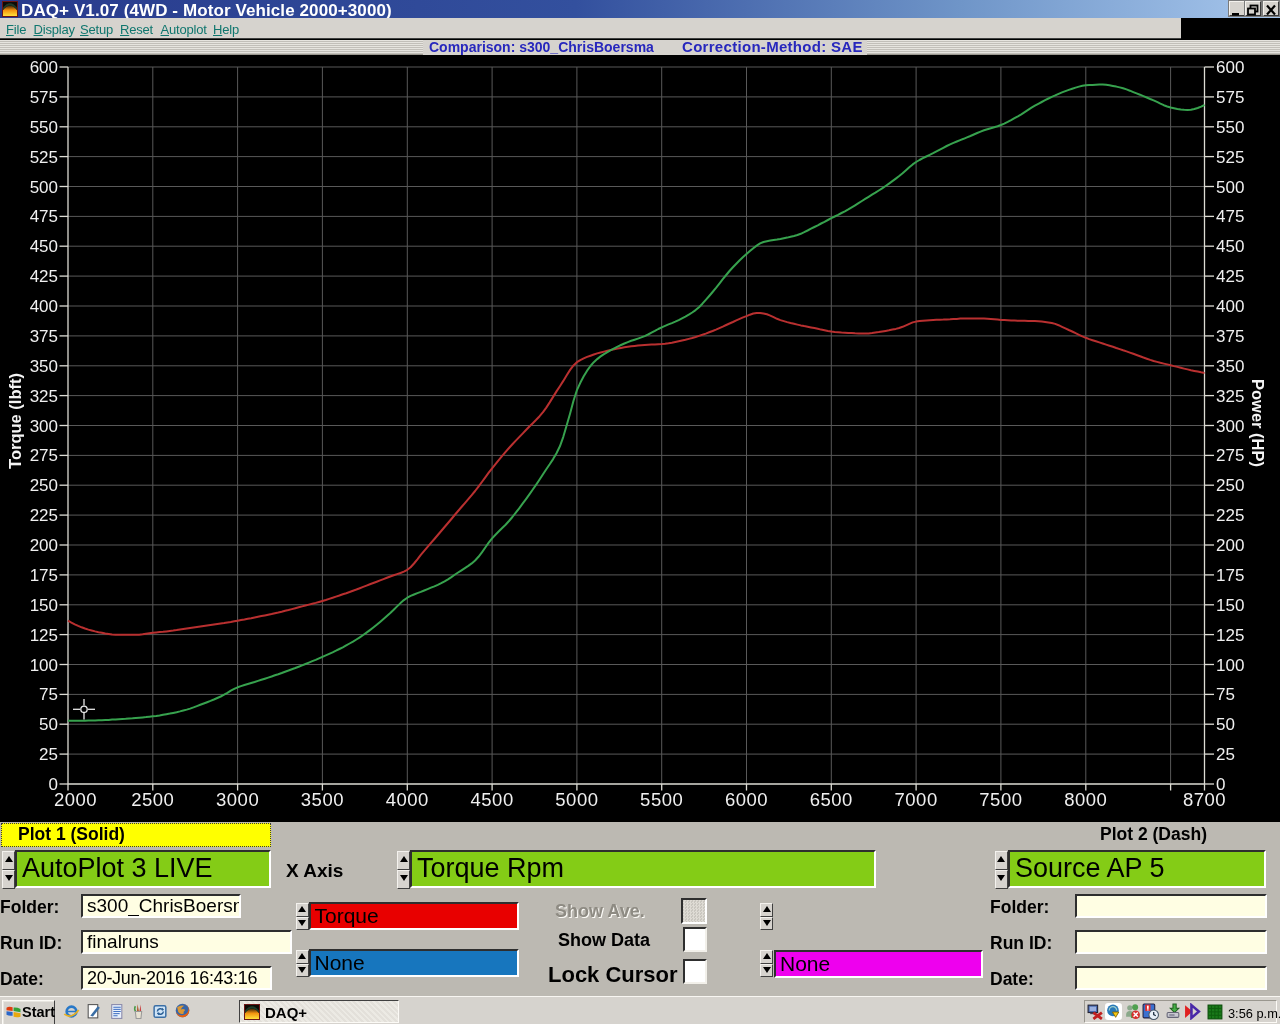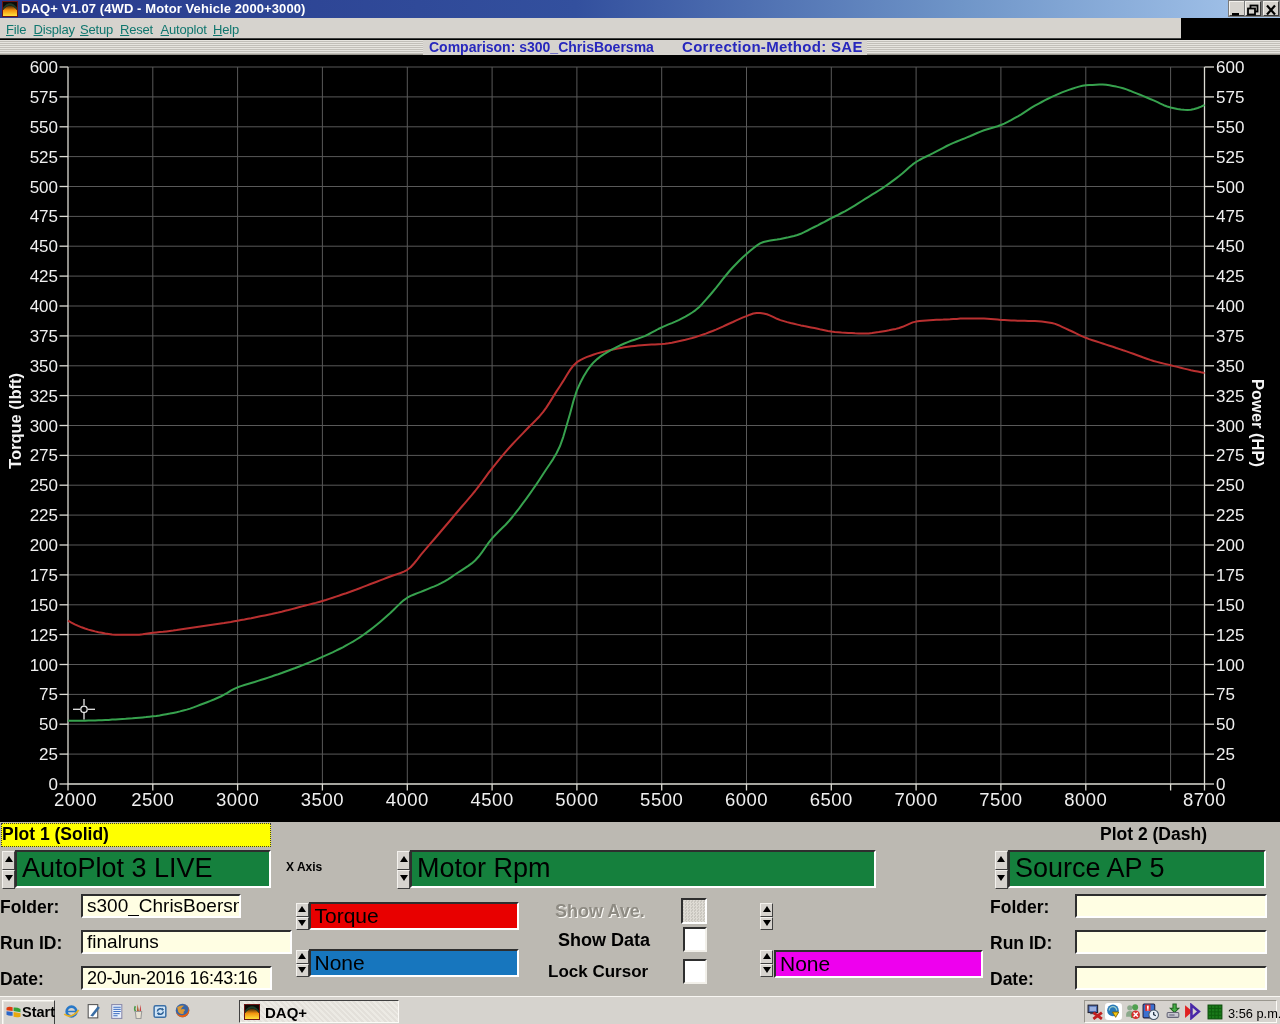--- a/index.html
+++ b/index.html
@@ -1,34 +1,34 @@
 <!DOCTYPE html>
 <html><head><meta charset="utf-8"><style>
 *{margin:0;padding:0;box-sizing:border-box}
 html,body{width:1280px;height:1024px;overflow:hidden;background:#000;font-family:"Liberation Sans",sans-serif}
 .abs{position:absolute}
 #titlebar{position:absolute;left:0;top:0;width:1280px;height:18px;background:linear-gradient(90deg,#283a8c 0%,#33509e 45%,#6f95c8 75%,#a6c6ec 100%)}
-#titlebar .ttxt{position:absolute;left:21px;top:1px;font-size:13px;font-weight:bold;color:#fff;letter-spacing:.1px}
+#titlebar .ttxt{position:absolute;left:21px;top:1px;font-size:17px;font-weight:bold;color:#fff;letter-spacing:.1px}
 .winbtn{position:absolute;top:1px;width:16px;height:14.5px;background:#d6d3ce;border:1px solid;border-color:#f4f2ee #3a3a3a #3a3a3a #f4f2ee;box-shadow:0 0 0 1px #7a7a7a}
 #menubar{position:absolute;left:0;top:18px;width:1181px;height:21px;background:#d6d3ce;border-bottom:1px solid #404040;font-size:13px;color:#0f766e;letter-spacing:-0.2px}
 #menubar span{position:absolute;top:4px}
 #strip{position:absolute;left:0;top:40px;width:1280px;height:15px;background:repeating-linear-gradient(180deg,#e6e4df 0 1px,#c2bfb9 1px 2px);border-bottom:1px solid #9a978f}
 #comp{position:absolute;left:423px;top:40px;width:444px;height:15px;background:#d6d3ce;font-size:14px;font-weight:bold;color:#2727bd;line-height:14px}
 #comp .c1{position:absolute;left:6px;top:0;white-space:nowrap}
 #comp .c2{position:absolute;left:259px;top:0;white-space:nowrap;font-size:15px;letter-spacing:0.3px}
 #chart{position:absolute;left:0;top:55px;width:1280px;height:767px;background:#000}
 .g{stroke:#595959;stroke-width:1}
 .ax{stroke:#dddcd4;stroke-width:1.3}
 .lbl{fill:#f0f0f0;font-family:"Liberation Sans",sans-serif;font-size:17px}
 .xlbl{fill:#f0f0f0;font-family:"Liberation Sans",sans-serif;font-size:18.5px;letter-spacing:0.5px}
 .rot{fill:#f4f4f4;font-family:"Liberation Sans",sans-serif;font-size:16.5px;font-weight:bold}
 #panel{position:absolute;left:0;top:822px;width:1280px;height:174px;background:#bcb9b2;color:#000}
 .sunken{border:2px solid;border-color:#2e2e2e #ffffff #ffffff #2e2e2e}
 .cream{background:#fffee3;font-size:19px;line-height:20px;padding-left:4px;white-space:nowrap;overflow:hidden}
-.bigyel{background:#15803d;font-size:27px;line-height:32.5px;padding-left:5px;white-space:nowrap;overflow:hidden}
+.bigyel{background:#84cc16;font-size:27px;line-height:32.5px;padding-left:5px;white-space:nowrap;overflow:hidden}
 .colfld{font-size:21px;line-height:23px;padding-left:4px;white-space:nowrap}
 .blab{font-weight:bold;font-size:17.5px;text-align:left;white-space:nowrap}
 .spin{position:absolute;width:13px;background:#d6d3ce}
 .spin .u,.spin .d{position:absolute;left:0;width:13px;background:#d6d3ce;border:1px solid;border-color:#f4f2ee #404040 #404040 #f4f2ee}
 .spin .u i,.spin .d i{position:absolute;left:1.5px;width:0;height:0;border-left:4px solid transparent;border-right:4px solid transparent}
 .spin .u i{top:4px;border-bottom:6px solid #000}
 .spin .d i{top:4px;border-top:6px solid #000}
 .chk{position:absolute;width:24px;background:#fff;border:2px solid;border-color:#2e2e2e #f2f0ea #f2f0ea #2e2e2e}
 #taskbar{position:absolute;left:0;top:996px;width:1280px;height:28px;background:#d6d3ce;border-top:1px solid #f8f6f2}
 .ticon{position:absolute;width:17px;height:17px}
@@ -250,47 +250,47 @@
 <path d="M68.0,720.8 L71.4,720.8 L74.8,720.8 L78.2,720.8 L81.6,720.7 L85.0,720.7 L88.4,720.6 L91.7,720.6 L95.1,720.5 L98.5,720.3 L101.9,720.2 L105.3,720.0 L108.7,719.9 L112.1,719.6 L115.5,719.4 L118.9,719.2 L122.3,719.0 L125.7,718.8 L129.1,718.5 L132.5,718.3 L135.9,718.0 L139.2,717.7 L142.6,717.4 L146.0,717.1 L149.4,716.7 L152.8,716.3 L156.2,715.9 L159.6,715.4 L163.0,714.8 L166.4,714.2 L169.8,713.6 L173.2,712.9 L176.6,712.2 L180.0,711.4 L183.3,710.5 L186.7,709.6 L190.1,708.6 L193.5,707.4 L196.9,706.1 L200.3,704.8 L203.7,703.5 L207.1,702.2 L210.5,700.9 L213.9,699.5 L217.3,698.0 L220.7,696.5 L224.1,694.7 L227.4,692.8 L230.8,690.7 L234.2,688.9 L237.6,687.3 L241.0,686.1 L244.4,685.0 L247.8,684.0 L251.2,683.0 L254.6,682.0 L258.0,680.9 L261.4,679.8 L264.8,678.7 L268.2,677.6 L271.6,676.5 L274.9,675.3 L278.3,674.2 L281.7,673.0 L285.1,671.7 L288.5,670.5 L291.9,669.2 L295.3,668.0 L298.7,666.7 L302.1,665.4 L305.5,664.0 L308.9,662.6 L312.3,661.2 L315.7,659.8 L319.0,658.3 L322.4,656.8 L325.8,655.3 L329.2,653.8 L332.6,652.3 L336.0,650.7 L339.4,649.0 L342.8,647.3 L346.2,645.4 L349.6,643.5 L353.0,641.6 L356.4,639.5 L359.8,637.3 L363.2,635.0 L366.5,632.6 L369.9,630.1 L373.3,627.5 L376.7,624.8 L380.1,621.9 L383.5,619.0 L386.9,616.0 L390.3,613.0 L393.7,609.8 L397.1,606.4 L400.5,603.1 L403.9,600.1 L407.3,597.7 L410.6,595.9 L414.0,594.5 L417.4,593.1 L420.8,591.9 L424.2,590.5 L427.6,589.1 L431.0,587.7 L434.4,586.3 L437.8,584.8 L441.2,583.2 L444.6,581.3 L448.0,579.3 L451.4,577.1 L454.7,574.8 L458.1,572.5 L461.5,570.3 L464.9,568.1 L468.3,565.9 L471.7,563.4 L475.1,560.5 L478.5,556.8 L481.9,552.4 L485.3,547.5 L488.7,542.7 L492.1,538.4 L495.5,534.7 L498.9,531.3 L502.2,528.0 L505.6,524.7 L509.0,521.0 L512.4,517.0 L515.8,512.7 L519.2,508.3 L522.6,503.7 L526.0,499.1 L529.4,494.4 L532.8,489.5 L536.2,484.6 L539.6,479.5 L543.0,474.3 L546.3,469.2 L549.7,464.3 L553.1,459.1 L556.5,453.2 L559.9,446.3 L563.3,436.8 L566.7,425.3 L570.1,413.5 L573.5,400.7 L576.9,390.2 L580.3,382.8 L583.7,376.3 L587.1,370.7 L590.5,366.0 L593.8,362.2 L597.2,359.1 L600.6,356.4 L604.0,354.1 L607.4,352.1 L610.8,350.1 L614.2,348.3 L617.6,346.6 L621.0,345.0 L624.4,343.5 L627.8,342.1 L631.2,340.8 L634.6,339.7 L637.9,338.6 L641.3,337.4 L644.7,336.1 L648.1,334.5 L651.5,332.7 L654.9,330.9 L658.3,329.0 L661.7,327.3 L665.1,325.8 L668.5,324.4 L671.9,323.1 L675.3,321.7 L678.7,320.1 L682.0,318.4 L685.4,316.6 L688.8,314.7 L692.2,312.5 L695.6,310.1 L699.0,307.2 L702.4,303.7 L705.8,299.9 L709.2,296.0 L712.6,292.0 L716.0,287.9 L719.4,283.6 L722.8,279.2 L726.2,275.0 L729.5,271.0 L732.9,267.3 L736.3,263.7 L739.7,260.2 L743.1,257.0 L746.5,254.0 L749.9,251.1 L753.3,248.2 L756.7,245.6 L760.1,243.4 L763.5,242.0 L766.9,241.2 L770.3,240.6 L773.6,240.1 L777.0,239.6 L780.4,239.0 L783.8,238.3 L787.2,237.6 L790.6,236.8 L794.0,236.0 L797.4,235.0 L800.8,233.8 L804.2,232.2 L807.6,230.5 L811.0,228.7 L814.4,227.0 L817.8,225.3 L821.1,223.5 L824.5,221.8 L827.9,220.0 L831.3,218.2 L834.7,216.5 L838.1,214.8 L841.5,213.0 L844.9,211.3 L848.3,209.4 L851.7,207.4 L855.1,205.3 L858.5,203.2 L861.9,201.0 L865.2,198.9 L868.6,196.8 L872.0,194.7 L875.4,192.7 L878.8,190.5 L882.2,188.3 L885.6,186.0 L889.0,183.6 L892.4,181.1 L895.8,178.6 L899.2,176.0 L902.6,173.2 L906.0,170.2 L909.3,167.2 L912.7,164.4 L916.1,162.0 L919.5,160.0 L922.9,158.2 L926.3,156.5 L929.7,154.9 L933.1,153.2 L936.5,151.4 L939.9,149.6 L943.3,147.8 L946.7,146.0 L950.1,144.4 L953.5,142.9 L956.8,141.5 L960.2,140.1 L963.6,138.8 L967.0,137.4 L970.4,136.0 L973.8,134.5 L977.2,133.0 L980.6,131.6 L984.0,130.3 L987.4,129.2 L990.8,128.2 L994.2,127.2 L997.6,126.2 L1000.9,125.0 L1004.3,123.6 L1007.7,121.9 L1011.1,120.1 L1014.5,118.2 L1017.9,116.3 L1021.3,114.3 L1024.7,112.1 L1028.1,109.9 L1031.5,107.7 L1034.9,105.7 L1038.3,103.8 L1041.7,102.0 L1045.1,100.2 L1048.4,98.5 L1051.8,96.9 L1055.2,95.4 L1058.6,93.8 L1062.0,92.4 L1065.4,91.1 L1068.8,89.9 L1072.2,88.7 L1075.6,87.6 L1079.0,86.6 L1082.4,85.8 L1085.8,85.3 L1089.2,85.1 L1092.5,84.9 L1095.9,84.7 L1099.3,84.6 L1102.7,84.6 L1106.1,84.8 L1109.5,85.2 L1112.9,85.9 L1116.3,86.6 L1119.7,87.4 L1123.1,88.3 L1126.5,89.4 L1129.9,90.7 L1133.3,92.1 L1136.6,93.4 L1140.0,94.7 L1143.4,96.1 L1146.8,97.5 L1150.2,99.0 L1153.6,100.4 L1157.0,101.9 L1160.4,103.6 L1163.8,105.2 L1167.2,106.5 L1170.6,107.5 L1174.0,108.2 L1177.4,108.9 L1180.8,109.4 L1184.1,109.8 L1187.5,109.9 L1190.9,109.7 L1194.3,109.0 L1197.7,108.0 L1201.1,106.6 L1204.5,105.0" fill="none" stroke="#37a24e" stroke-width="2" stroke-linejoin="round"></path>
 <g stroke="#e8e8e8" stroke-width="1.3" fill="none">
 <line x1="73" y1="709.3" x2="80" y2="709.3"></line>
         <line x1="88" y1="709.3" x2="95" y2="709.3"></line>
 <line x1="84" y1="699" x2="84" y2="705.5"></line>
         <line x1="84" y1="713" x2="84" y2="719.5"></line>
 <circle cx="84" cy="709.3" r="3.2"></circle>
 </g>
 </svg></div>
 <div id="panel">
-<div class="abs" style="left:1px;top:1px;width:270px;height:24px;background:#ffff00;border:1px dotted #3a3a3a;font-weight:bold;font-size:17.5px;line-height:21px;padding-left:0">Plot 1 (Solid)</div>
+<div class="abs" style="left:1px;top:1px;width:270px;height:24px;background:#ffff00;border:1px dotted #3a3a3a;font-weight:bold;font-size:17.5px;line-height:21px;padding-left:16px">Plot 1 (Solid)</div>
 <div class="spin" style="left:2px;top:28.5px;height:38px">
       <div class="u" style="top:0;height:19px">
         <i></i>
       </div>
       <div class="d" style="top:19px;height:19px">
         <i></i>
       </div>
     </div>
 <div class="abs bigyel sunken" style="left:15px;top:28px;width:256px;height:38px">AutoPlot 3 LIVE</div>
 <div class="abs blab" style="left:0px;top:75px;width:74px">Folder:</div>
 <div class="abs cream sunken" style="left:81px;top:72px;width:160px;height:24px">s300_ChrisBoersma</div>
 <div class="abs blab" style="left:0px;top:111px;width:74px">Run ID:</div>
 <div class="abs cream sunken" style="left:81px;top:107.5px;width:211px;height:24px">finalruns</div>
 <div class="abs blab" style="left:0px;top:147px;width:74px">Date:</div>
 <div class="abs cream sunken" style="left:81px;top:144px;width:191px;height:24px;font-size:18px;letter-spacing:-0.3px">20-Jun-2016 16:43:16</div>
 
-<div class="abs blab" style="left:286px;top:38px;width:100px;font-size:12px">X Axis</div>
+<div class="abs blab" style="left:286px;top:38px;width:100px;font-size:19px">X Axis</div>
 <div class="spin" style="left:397px;top:28.5px;height:38px">
       <div class="u" style="top:0;height:19px">
         <i></i>
       </div>
       <div class="d" style="top:19px;height:19px">
         <i></i>
       </div>
     </div>
-<div class="abs bigyel sunken" style="left:410px;top:28px;width:466px;height:38px">Motor Rpm</div>
+<div class="abs bigyel sunken" style="left:410px;top:28px;width:466px;height:38px">Torque Rpm</div>
 
 <div class="spin" style="left:295.5px;top:81px;height:27px">
       <div class="u" style="top:0;height:13.5px">
         <i style="top:2px"></i>
       </div>
       <div class="d" style="top:13.5px;height:13.5px">
         <i style="top:2px"></i>
       </div>
     </div>
 <div class="abs colfld sunken" style="left:308.5px;top:80px;width:210px;height:28px;background:#e80000">Torque</div>
@@ -301,21 +301,21 @@
       <div class="d" style="top:13.5px;height:13.5px">
         <i style="top:2px"></i>
       </div>
     </div>
 <div class="abs colfld sunken" style="left:308.5px;top:127px;width:210px;height:28px;background:#1776be">None</div>
 
 <div class="abs blab" style="left:555px;top:79px;width:120px;font-size:18px;color:#8e8b83;text-shadow:1px 1px 0 #fdfcf8">Show Ave.</div>
 <div class="abs" style="left:681px;top:76px;width:26px;height:26px;background:#d8d5ce;border:2px solid;border-color:#2e2e2e #ffffff #ffffff #2e2e2e;background-image:conic-gradient(#dedbd4 25%,#c9c6bf 0 50%,#dedbd4 0 75%,#c9c6bf 0);background-size:3px 3px"></div>
 <div class="abs blab" style="left:558px;top:108px;width:120px;font-size:18px">Show Data</div>
 <div class="chk" style="left:683px;top:105px;height:25px"></div>
-<div class="abs blab" style="left:548px;top:140px;width:130px;font-size:17px">Lock Cursor</div>
+<div class="abs blab" style="left:548px;top:140px;width:130px;font-size:22px">Lock Cursor</div>
 <div class="chk" style="left:683px;top:136.5px;height:25px"></div>
 
 <div class="spin" style="left:760px;top:81px;height:27px">
       <div class="u" style="top:0;height:13.5px">
         <i style="top:2px"></i>
       </div>
       <div class="d" style="top:13.5px;height:13.5px">
         <i style="top:2px"></i>
       </div>
     </div>

